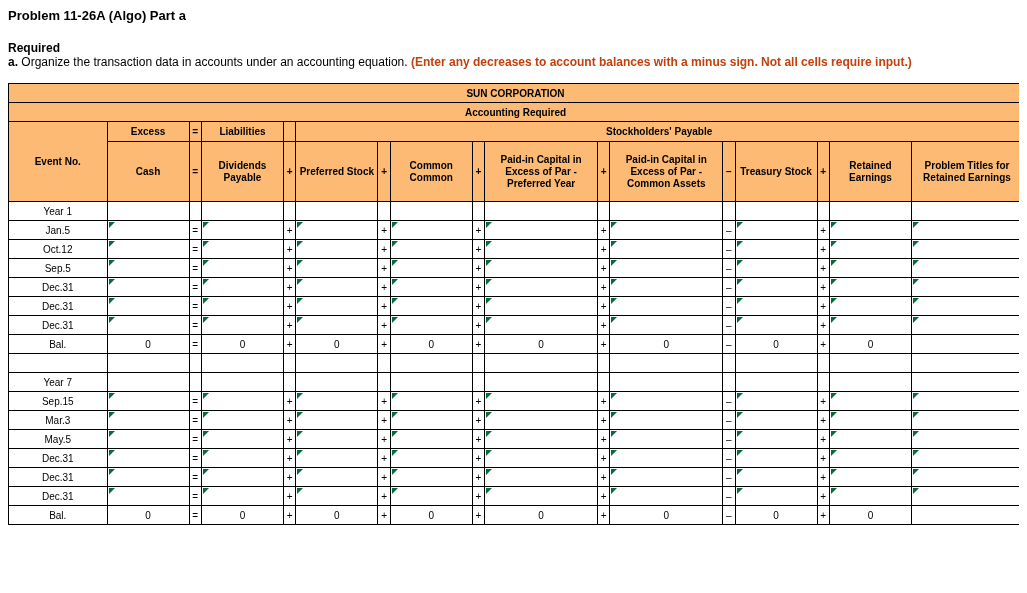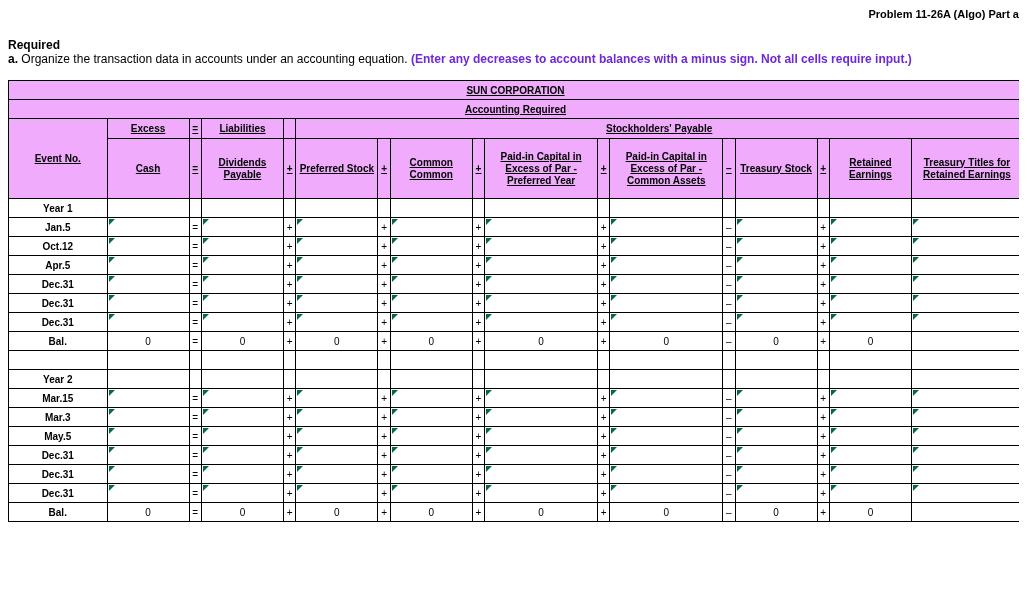--- a/index.html
+++ b/index.html
@@ -3,75 +3,72 @@
 <meta charset="utf-8">
 <style>
   body {
     font-family: Arial, sans-serif;
     font-size: 11px;
     margin: 8px;
     color: #000;
   }
   .title {
     font-weight: bold;
-    font-size: 11px;
+    font-size: 13px;
     margin-bottom: 18px;
-    text-align: right;
   }
   .req-head {
     font-weight: bold;
     font-size: 12px;
   }
   .req-line {
     font-size: 12px;
     margin-bottom: 14px;
   }
   .red {
-    color: #6d28d9;
+    color: #c2410c;
     font-weight: bold;
   }
   table.main {
     border-collapse: collapse;
     width: 1015px;
     table-layout: fixed;
   }
   table.main td, table.main th {
     border: 1px solid #000;
     padding: 0;
     text-align: center;
     font-size: 10px;
     height: 18px;
     vertical-align: middle;
     overflow: hidden;
   }
   .hdr {
-    background: #f0abfc;
+    background: #fdba74;
     font-weight: bold;
     font-size: 10px;
-    text-decoration: underline;
   }
   .hdr-tall {
     height: 60px;
     line-height: 1.2;
   }
   .hdr-mid {
     height: 20px;
   }
   .op {
     width: 12px;
     font-size: 10px;
   }
   .event-col { width: 96px; }
   .acct-col { width: 80px; }
   .wide-col { width: 110px; }
   .titles-col { width: 108px; }
   .left {
     text-align: left;
     padding-left: 3px;
-    font-weight: bold;
   }
   .input-cell {
     position: relative;
     text-align: right;
     padding-right: 4px;
   }
   .input-cell::before {
     content: "";
     position: absolute;
     left: 1px;
@@ -151,21 +148,21 @@
     <td class="hdr">+</td>
     <td class="hdr">Common Common</td>
     <td class="hdr">+</td>
     <td class="hdr">Paid-in Capital in Excess of Par - Preferred Year</td>
     <td class="hdr">+</td>
     <td class="hdr">Paid-in Capital in Excess of Par - Common Assets</td>
     <td class="hdr">–</td>
     <td class="hdr">Treasury Stock</td>
     <td class="hdr">+</td>
     <td class="hdr">Retained Earnings</td>
-    <td class="hdr">Treasury Titles for Retained Earnings</td>
+    <td class="hdr">Problem Titles for Retained Earnings</td>
   </tr>
 
   </tbody>
     <tbody id="body-rows">
       <tr>
         <td class="left">Year 1</td>
         <td></td>
         <td></td>
         <td></td>
         <td></td>
@@ -214,21 +211,21 @@
         <td class="input-cell"></td>
         <td class="op">+</td>
         <td class="input-cell"></td>
         <td class="op">–</td>
         <td class="input-cell"></td>
         <td class="op">+</td>
         <td class="input-cell"></td>
         <td class="input-cell"></td>
       </tr>
       <tr>
-        <td class="left">Apr.5</td>
+        <td class="left">Sep.5</td>
         <td class="input-cell"></td>
         <td class="op">=</td>
         <td class="input-cell"></td>
         <td class="op">+</td>
         <td class="input-cell"></td>
         <td class="op">+</td>
         <td class="input-cell"></td>
         <td class="op">+</td>
         <td class="input-cell"></td>
         <td class="op">+</td>
@@ -328,40 +325,40 @@
         <td></td>
         <td></td>
         <td></td>
         <td></td>
         <td></td>
         <td></td>
         <td></td>
         <td></td>
       </tr>
       <tr>
-        <td class="left">Year 2</td>
-        <td></td>
-        <td></td>
-        <td></td>
-        <td></td>
-        <td></td>
-        <td></td>
-        <td></td>
-        <td></td>
-        <td></td>
-        <td></td>
-        <td></td>
-        <td></td>
-        <td></td>
-        <td></td>
-        <td></td>
-        <td></td>
-      </tr>
-      <tr>
-        <td class="left">Mar.15</td>
+        <td class="left">Year 7</td>
+        <td></td>
+        <td></td>
+        <td></td>
+        <td></td>
+        <td></td>
+        <td></td>
+        <td></td>
+        <td></td>
+        <td></td>
+        <td></td>
+        <td></td>
+        <td></td>
+        <td></td>
+        <td></td>
+        <td></td>
+        <td></td>
+      </tr>
+      <tr>
+        <td class="left">Sep.15</td>
         <td class="input-cell"></td>
         <td class="op">=</td>
         <td class="input-cell"></td>
         <td class="op">+</td>
         <td class="input-cell"></td>
         <td class="op">+</td>
         <td class="input-cell"></td>
         <td class="op">+</td>
         <td class="input-cell"></td>
         <td class="op">+</td>

